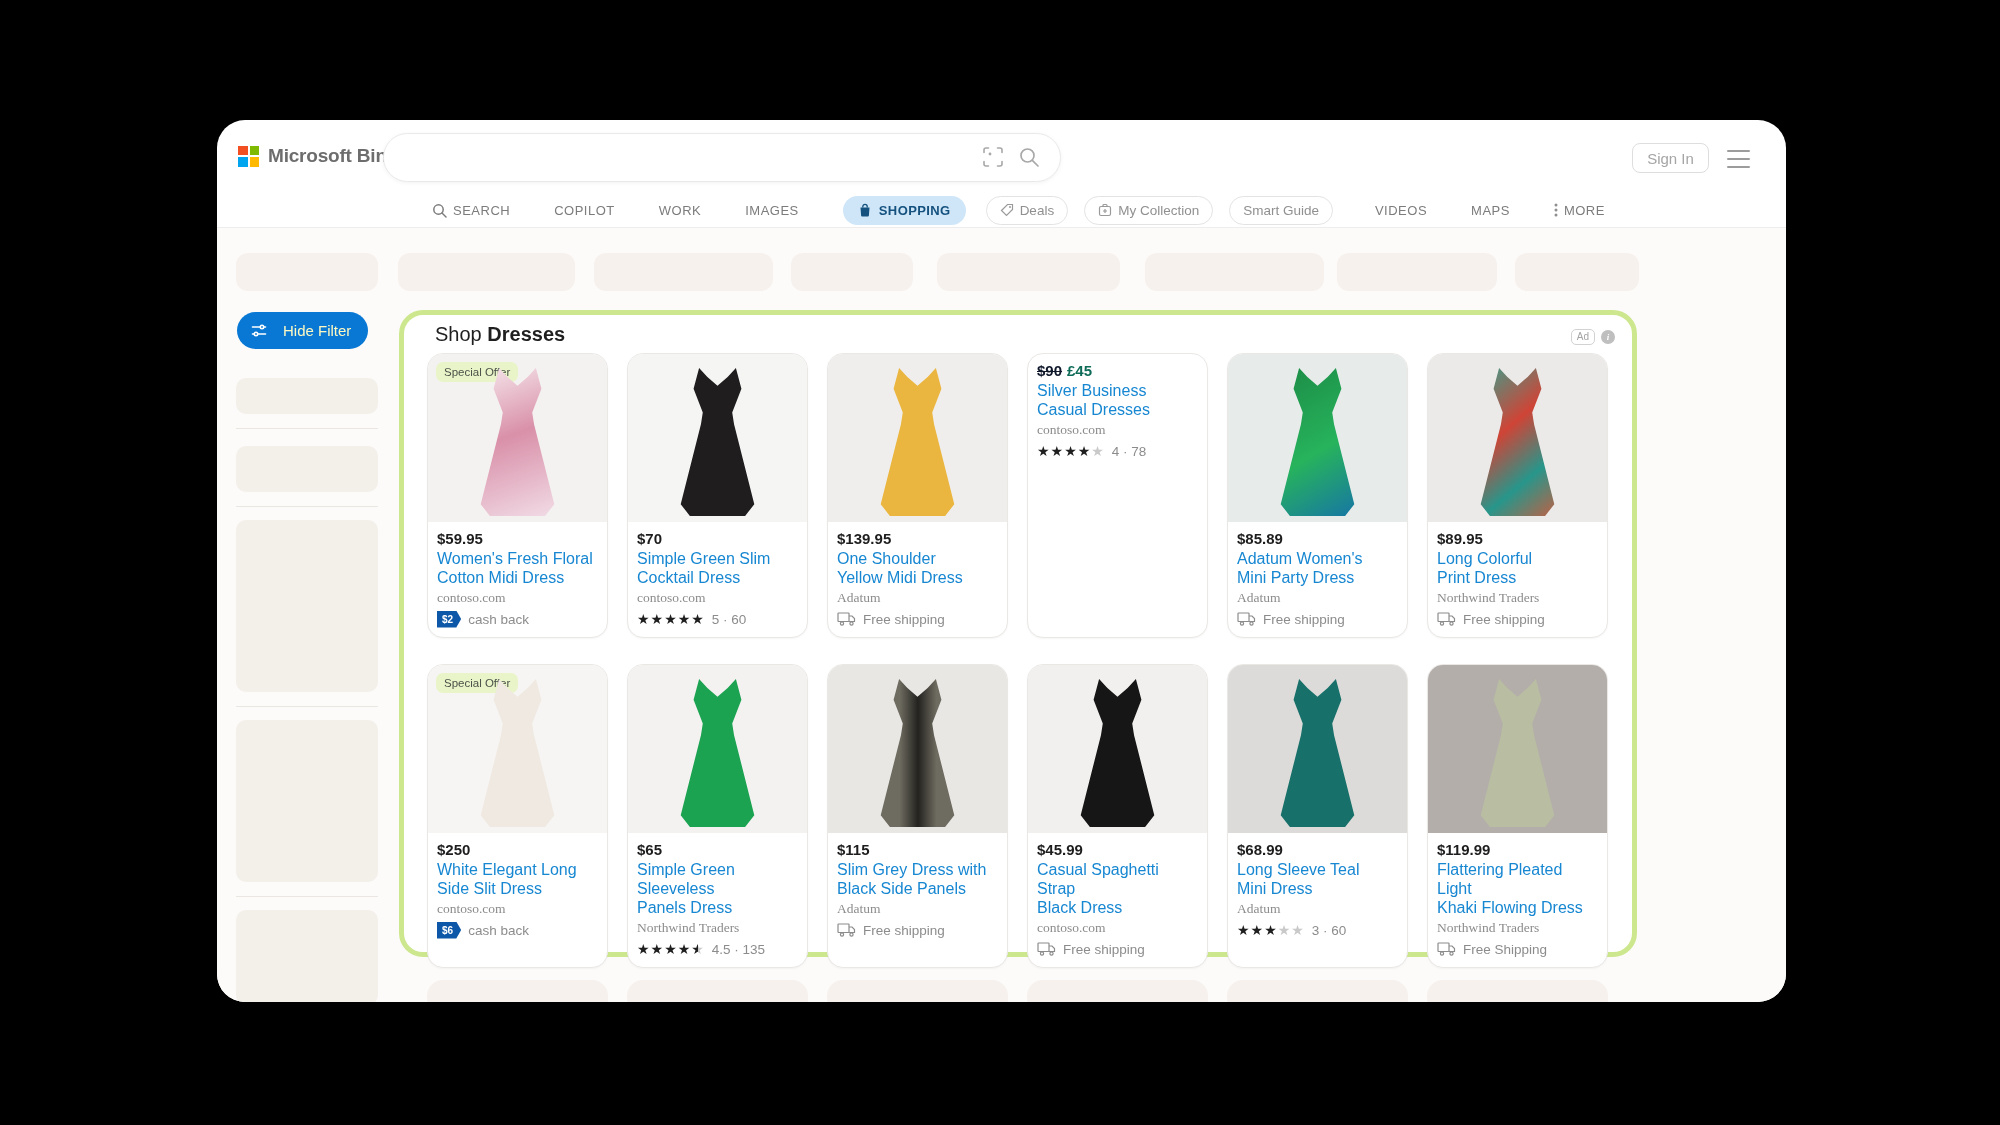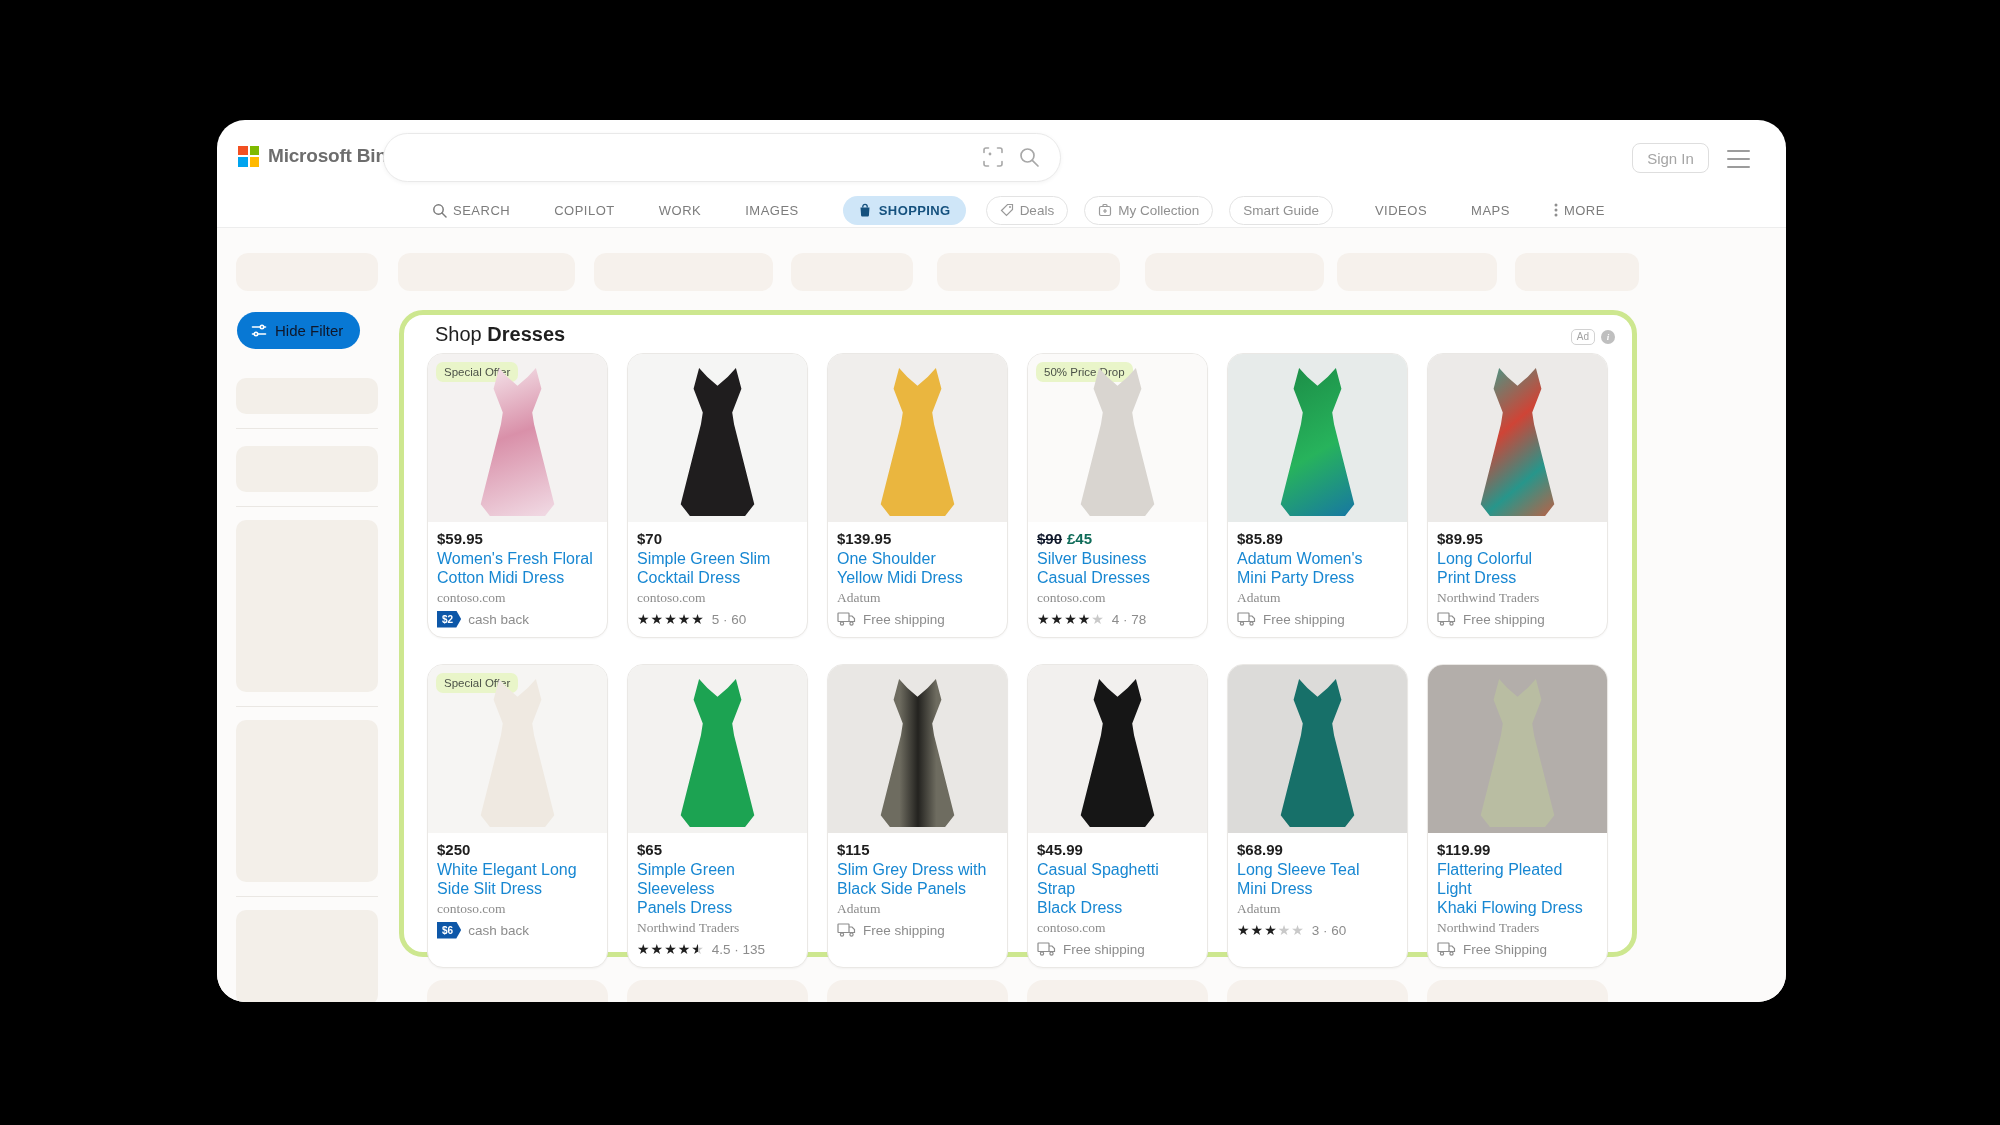--- a/index.html
+++ b/index.html
@@ -48,22 +48,22 @@
   .content-bg { position:absolute; left:0; right:0; top:108px; bottom:0; background:#fcfbfa; }
 
   
   .ph-pill { position:absolute; top:133px; height:38px; border-radius:12px; background:#f6f1ec; }
   .sb-item { position:absolute; left:19px; width:142px; background:#f3efe9; border-radius:10px; }
   .sb-div  { position:absolute; left:19px; width:142px; height:1px; background:#eae7e3; }
   .stub { position:absolute; top:860px; width:181px; height:60px; background:#f6f1ec; border-radius:16px; }
 
   
   .hide-filter { position:absolute; left:20px; top:192px; height:37px; padding:0 17px 0 14px;
-                 background:var(--accent-blue); border:none; border-radius:19px; color:#0f172a; font-size:15px;
-                 font-family:"Liberation Sans",sans-serif; display:flex; align-items:center; gap:8px; cursor:pointer; }
+                 background:var(--accent-blue); border:none; border-radius:19px; color:#fef9c3; font-size:15px;
+                 font-family:"Liberation Sans",sans-serif; display:flex; align-items:center; gap:16px; cursor:pointer; }
 
   
   .panel { position:absolute; left:182px; top:190px; width:1238px; height:647px; box-sizing:border-box;
            background:#fff; border:5px solid var(--panel-border); border-radius:24px; }
   .panel-title { position:absolute; left:31px; top:8px; font-size:20px; color:#1f1f1f; }
   .panel-title b { font-weight:bold; }
   .ad-cluster { position:absolute; right:17px; top:14px; display:flex; align-items:center; gap:6px; }
   .ad-box { border:1px solid #d2d2d2; border-radius:5px; color:#a3a3a3; font-size:10px; padding:1px 5px 2px; }
   .info-dot { width:14px; height:14px; border-radius:50%; background:#bfbfbf; color:#fff; font-size:9px;
               font-weight:bold; display:flex; align-items:center; justify-content:center; cursor:pointer;
@@ -283,24 +283,20 @@
           <rect x="1" y="1" width="11" height="8.5" rx="0.5"></rect>
           <path d="M12 4h3l2.5 2.5V9.5h-5.5"></path>
           <circle cx="5" cy="11.5" r="1.6"></circle>
                   <circle cx="14.5" cy="11.5" r="1.6"></circle>
         </svg>
         <span class="ship-text">Free shipping</span>
       </div>
     </div>
   </div>
           <div class="card">
-    <div class="card-img" style="background: rgb(251, 250, 249);">
-      <span class="badge">50% Price Drop</span>
-      <span class="dress" style="background: rgb(217, 213, 208);"></span>
-    </div>
     <div class="card-body">
       <div class="price-row">
         <span class="old-price">$90</span>
         <span class="price drop">£45</span>
       </div>
       <a class="title">Silver Business
 Casual Dresses</a>
       <div class="seller">contoso.com</div>
 
       <div class="extra extra-rating">

